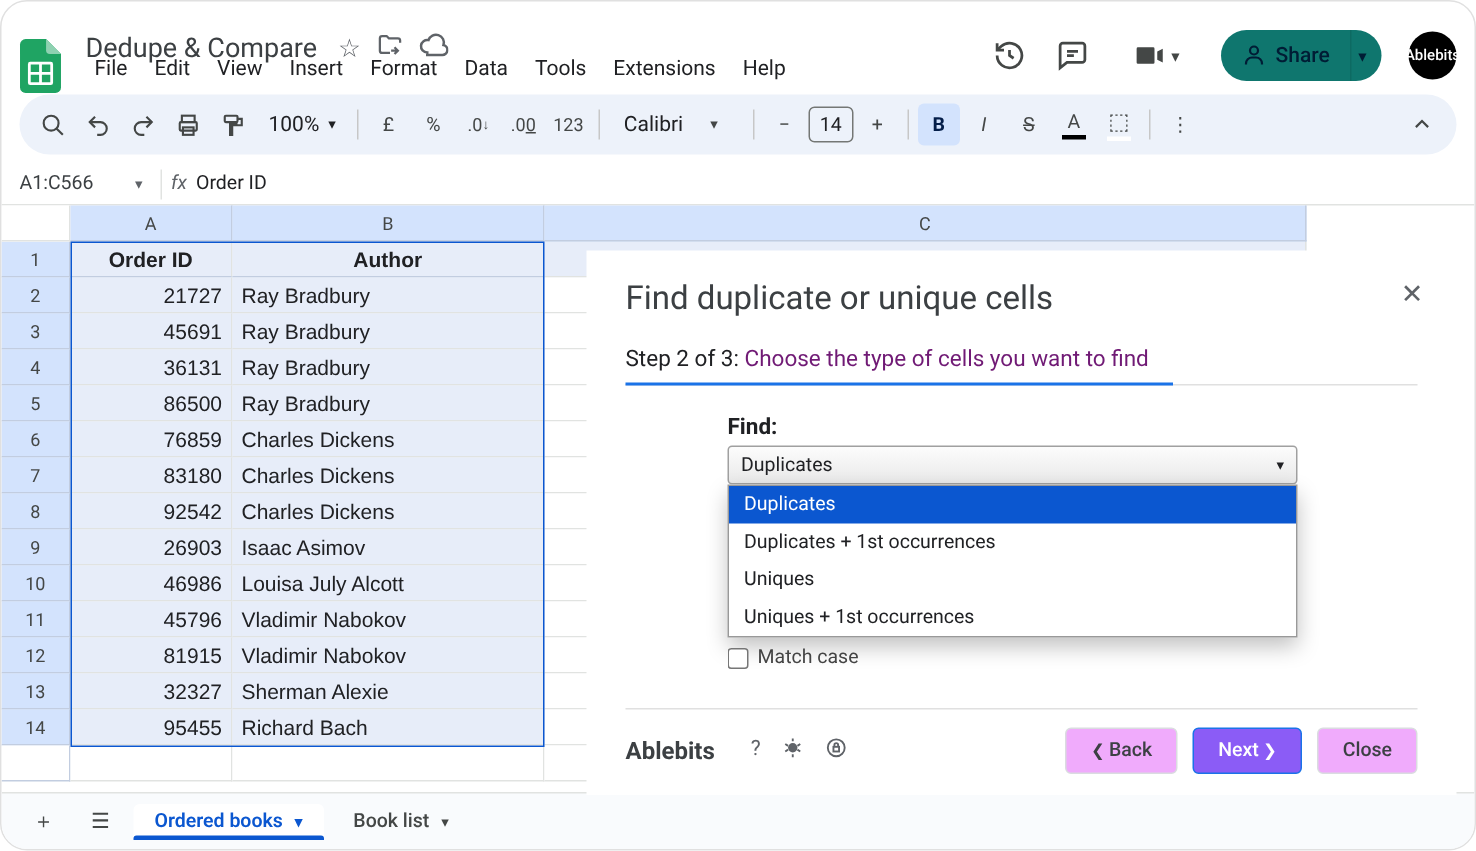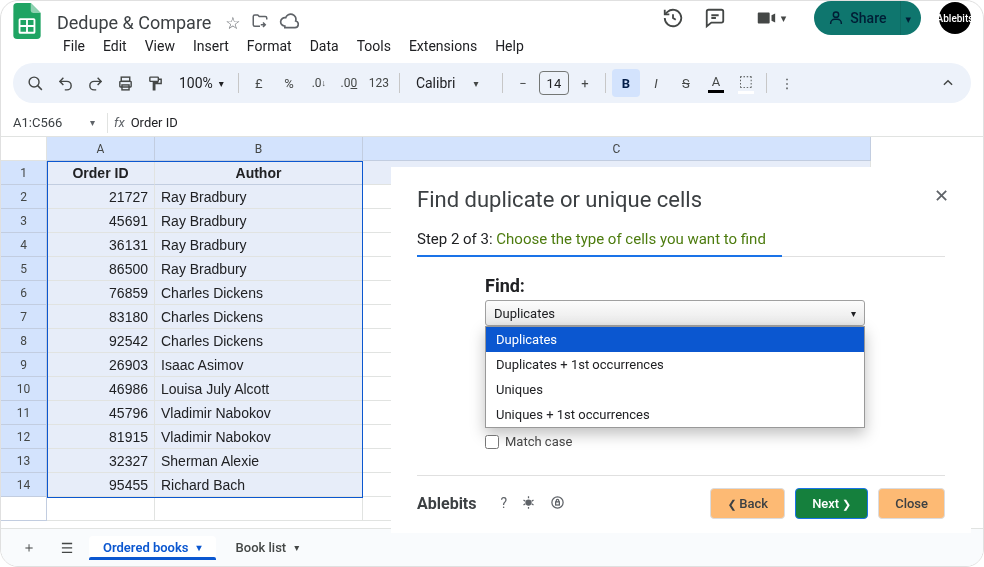--- a/index.html
+++ b/index.html
@@ -1,19 +1,19 @@
 <!DOCTYPE html>
 <html><head>
 <meta charset="utf-8">
 <style>
   * { box-sizing: border-box; margin: 0; padding: 0; }
   body { font-family: "Google Sans", Roboto, Arial, sans-serif; font-size: 14px; color: #202124; background: #fff; width: 984px; height: 567px; overflow: hidden; border-radius: 18px; border: 1px solid #e0e0e0; position: relative; }
   
   
-  .titlebar { display: flex; align-items: flex-end; padding: 8px 12px 0 12px; height: 34px; }
+  .titlebar { display: flex; align-items: flex-start; padding: 19px 12px 0 12px; height: 34px; }
   .logo { width: 28px; height: 28px; display: flex; align-items: center; justify-content: center; border-radius: 4px; margin-right: 10px; margin-top: 10px; }
   .logo svg { width: 28px; height: 36px; }
   .doc-title-area { display: flex; align-items: center; gap: 8px; }
   .doc-title { font-size: 18px; color: #3c4043; padding: 2px 6px; border-radius: 4px; }
   .title-icons { display: flex; align-items: center; gap: 10px; color: #5f6368; }
   .title-icons span { font-size: 17px; cursor: pointer; }
   .titlebar-right { margin-left: auto; display: flex; align-items: center; gap: 18px; }
   .icon-btn-top { width: 24px; height: 24px; display: flex; align-items: center; justify-content: center; color: #444746; cursor: pointer; }
   .meet-btn { display: flex; align-items: center; gap: 4px; padding: 6px 10px; border-radius: 20px; cursor: pointer; }
   .share-wrap { display: flex; align-items: center; background: #0f766e; border-radius: 40px; overflow: hidden; }
@@ -74,36 +74,36 @@
   .sheet-tab { padding: 0 14px; height: 24px; display: flex; align-items: center; gap: 8px; font-size: 13px; color: #444746; cursor: pointer; border-radius: 4px 4px 0 0; position: relative; font-weight: 500;}
   .sheet-tab.active { color: #0b57d0; background: #fff; font-weight: 600;}
   .sheet-tab.active::after { content:''; position:absolute; left:0; right:0; bottom:0; height:3px; background:#0b57d0; border-radius: 2px 2px 0 0;}
   .tab-drop { font-size: 10px; color: inherit; }
   
   
   .panel { position: absolute; top: 166px; left: 390px; width: 580px; background: #fff; z-index: 50; padding: 20px 26px 14px 26px; }
   .panel-title { font-size: 22px; color: #3c4043; margin-bottom: 18px; }
   .panel-close { position: absolute; top: 18px; right: 22px; color: #5f6368; cursor: pointer; font-size: 18px; }
   .step-line { font-size: 15px; color: #202124; padding-bottom: 8px; }
-  .step-line .link { color: #4d7c0f; }
+  .step-line .link { color: #701a75; }
   .step-underline { height: 1px; background: #e0e0e0; margin-bottom: 18px; position: relative; }
   .step-underline::before { content:''; position: absolute; left: 0; bottom:0; width: 365px; height: 2px; background: #1a73e8; }
-  .find-label { font-weight: bold; font-size: 18px; margin-left: 68px; margin-bottom: 4px; }
+  .find-label { font-weight: bold; font-size: 15px; margin-left: 68px; margin-bottom: 4px; }
   .select-box { margin-left: 68px; width: 380px; height: 26px; border: 1px solid #a0a0a0; border-radius: 3px; background: linear-gradient(#fcfcfc,#e9e9e9); display: flex; align-items: center; justify-content: space-between; padding: 0 8px; font-size: 13px; cursor: pointer; }
   .dropdown { margin-left: 68px; width: 380px; border: 1px solid #999; background: #fff; box-shadow: 0 6px 14px rgba(0,0,0,0.25); }
   .dd-item { padding: 5px 10px; font-size: 13px; cursor: pointer; }
   .dd-item.sel { background: #0b57d0; color: #fff; }
   .match-case { margin-left: 68px; margin-top: 6px; display: flex; align-items: center; gap: 6px; font-size: 13px; color: #444; }
   .match-case input { width: 14px; height: 14px; }
   .panel-footer { border-top: 1px solid #e0e0e0; margin-top: 26px; padding-top: 12px; display: flex; align-items: center; gap: 10px; }
   .brand { font-weight: bold; font-size: 16px; color: #3c4043; }
   .footer-icons { display: flex; gap: 14px; color: #5f6368; margin-left: 14px; }
   .footer-btns { margin-left: auto; display: flex; gap: 10px; }
-  .btn { padding: 7px 16px; border-radius: 4px; font-size: 13px; cursor: pointer; border: 1px solid #dadce0; background: #fdba74; color: #3c4043; font-weight: 500;}
-  .btn.primary { background: #15803d; color: #fff; border-color: #1a73e8; }
+  .btn { padding: 7px 16px; border-radius: 4px; font-size: 13px; cursor: pointer; border: 1px solid #dadce0; background: #f0abfc; color: #3c4043; font-weight: 500;}
+  .btn.primary { background: #8b5cf6; color: #fff; border-color: #1a73e8; }
   .btn .chev { font-size: 11px; }
 </style>
 </head>
 <body>
 
 <div class="titlebar">
   <div class="logo">
     <svg viewBox="0 0 44 58">
         <path fill="#1fa463" d="M6 0h22l16 16v36a6 6 0 0 1-6 6H6a6 6 0 0 1-6-6V6a6 6 0 0 1 6-6z"></path>
         <path fill="#8ed1b1" d="M28 0l16 16H32a4 4 0 0 1-4-4V0z"></path>

